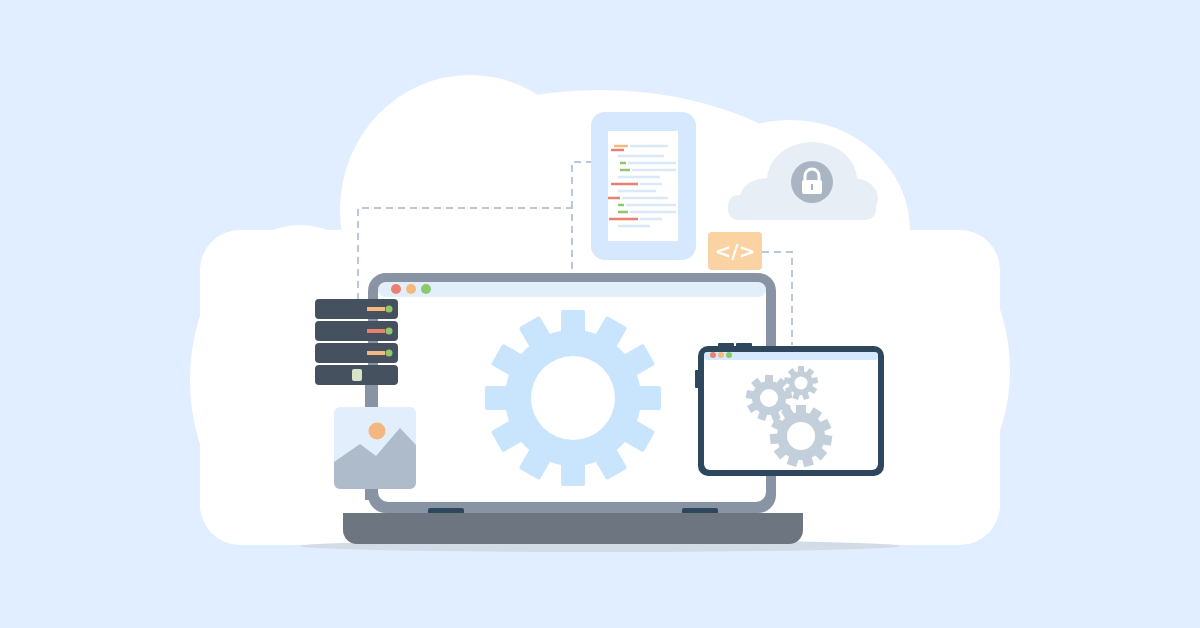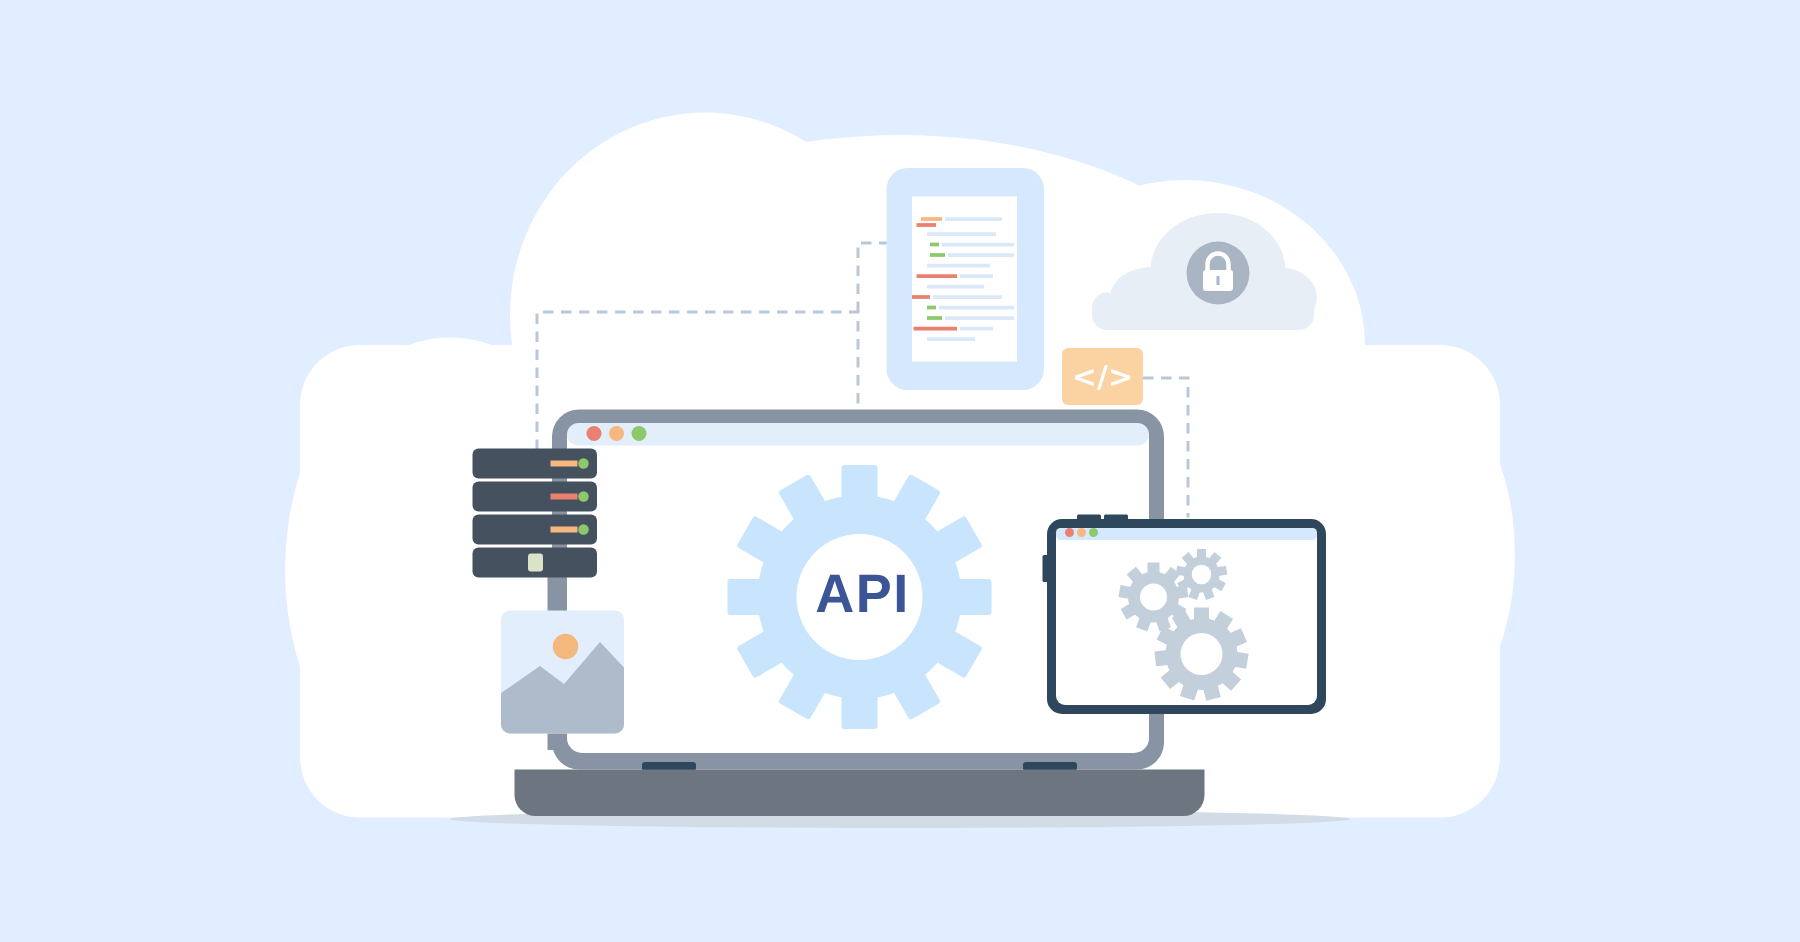--- a/index.html
+++ b/index.html
@@ -187,15 +187,14 @@
           <use href="#t4" transform="rotate(231)"></use>
             <use href="#t4" transform="rotate(264)"></use>
             <use href="#t4" transform="rotate(297)"></use>
             <use href="#t4" transform="rotate(330)"></use>
           <circle r="14" fill="#ffffff"></circle>
         </g>
       </g>
     </g>
   </svg>
 
-  <div class="api-label">API</div>
   <div class="code-tag">&lt;/&gt;</div>
 </div>
 
 </body></html>

